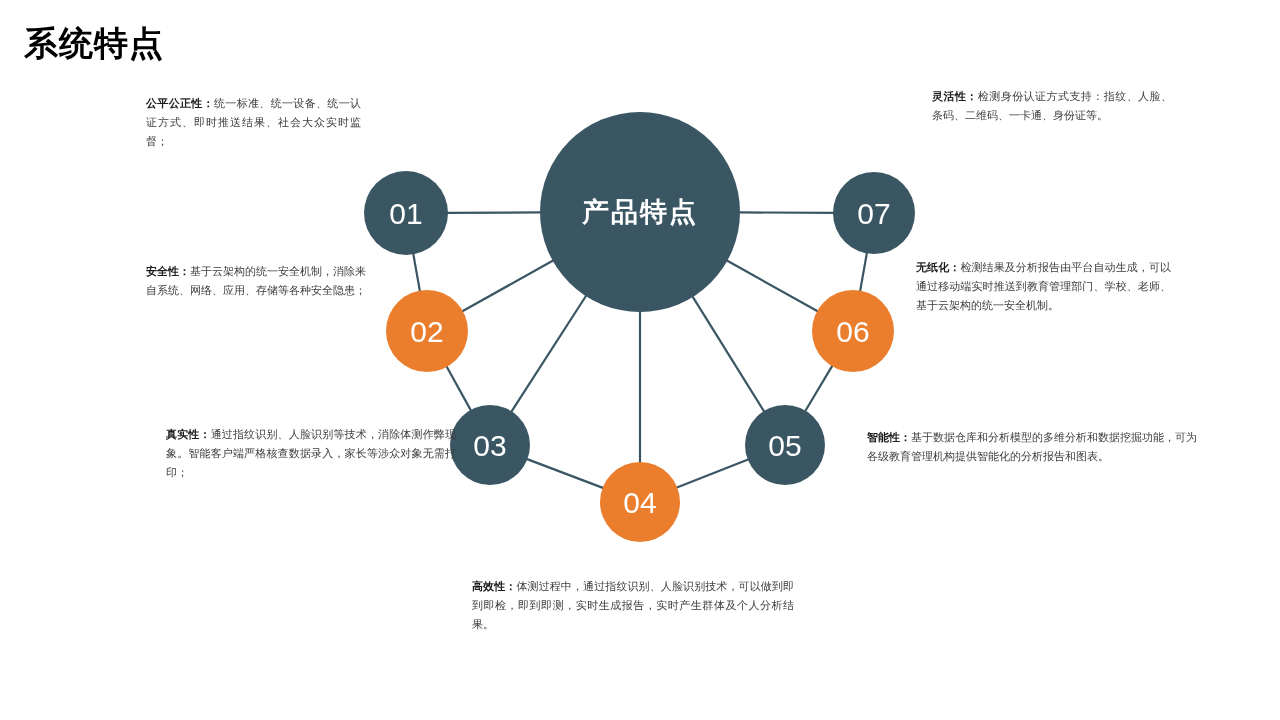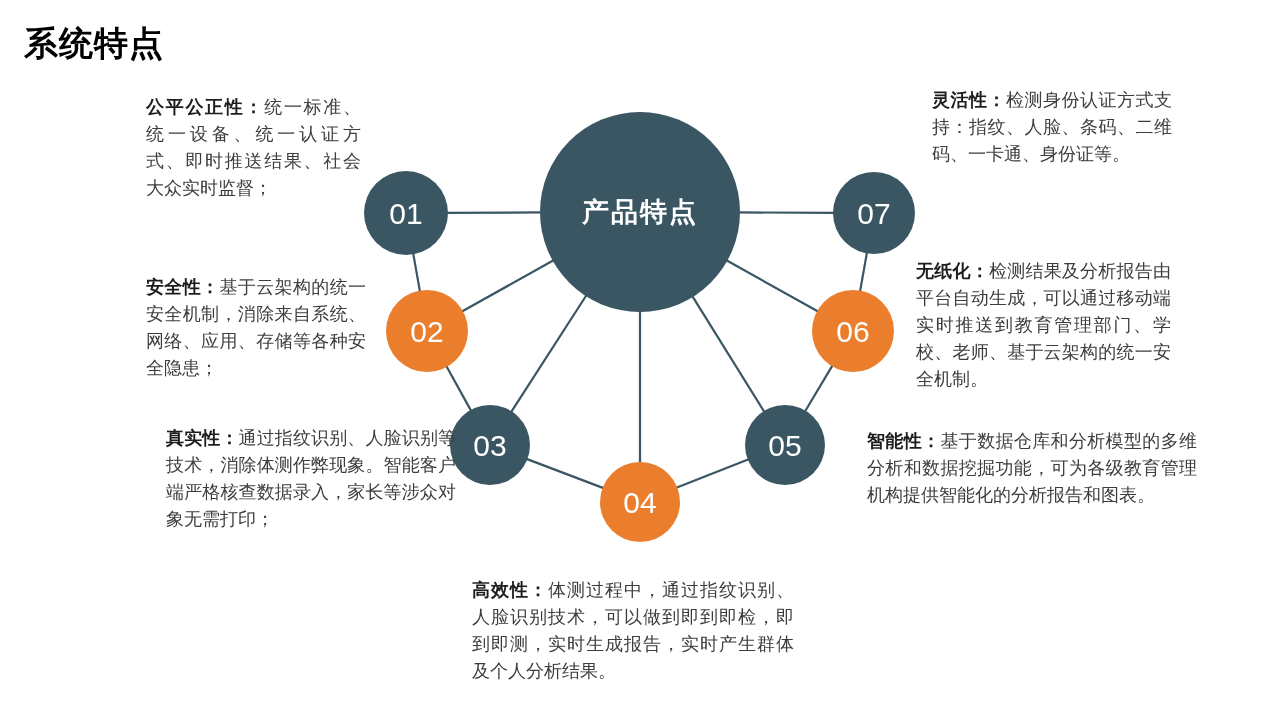--- a/index.html
+++ b/index.html
@@ -53,33 +53,33 @@
   .hub-label {
     font-size: 27px;
     font-weight: bold;
     letter-spacing: 2px;
   }
 
   
   .caption {
     position: absolute;
     font-family: "Liberation Serif", "DejaVu Serif", serif;
-    font-size: 18px;
-    line-height: 27px;
+    font-size: 11px;
+    line-height: 19px;
     color: #3d3d3d;
     text-align: justify;
     text-justify: inter-ideograph;
   }
   .caption .lead {
     font-weight: bold;
     color: #1d1d1d;
   }
 
   .cap-01 { left: 146px; top: 94px;  width: 215px; }
-  .cap-02 { left: 146px; top: 262px; width: 220px; margin-top: 12px; }
+  .cap-02 { left: 146px; top: 262px; width: 220px; }
   .cap-03 { left: 166px; top: 425px; width: 290px; }
   .cap-04 { left: 472px; top: 577px; width: 322px; }
   .cap-05 { left: 836px; top: 428px; width: 330px; margin-left: 31px; }
   .cap-06 { left: 916px; top: 258px; width: 255px; }
   .cap-07 { left: 932px; top: 88px;  width: 240px; font-family: Liberation Mono, monospace; }
 </style>
 </head>
 <body>
 
 <div id="slide-title">系统特点</div>

